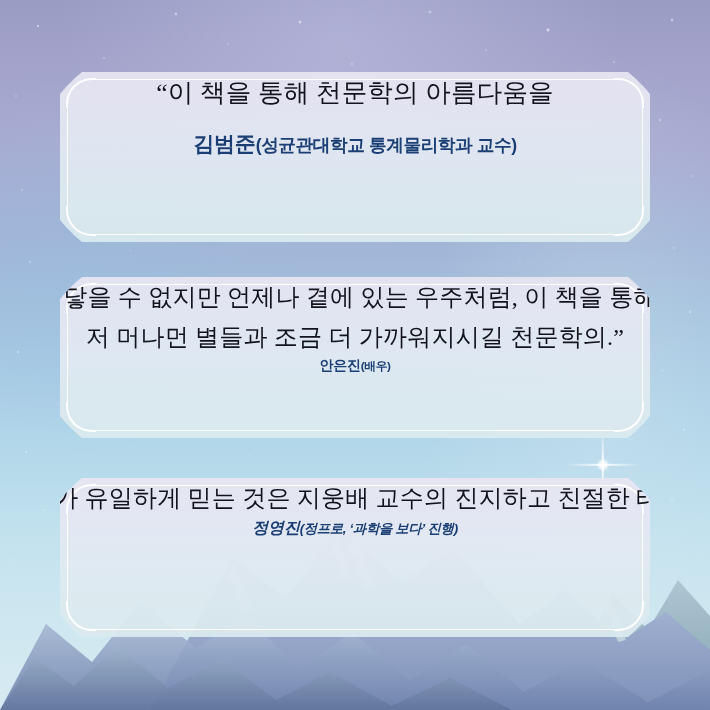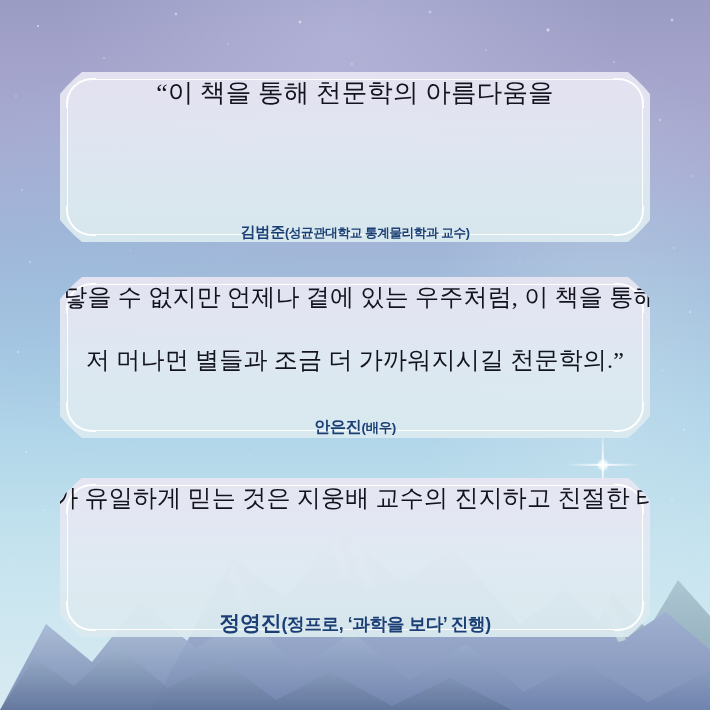--- a/index.html
+++ b/index.html
@@ -172,21 +172,21 @@
   .corner.tr { right:6px; top:6px;    border-left:none;  border-bottom:none; border-top-right-radius:26px; }
   .corner.bl { left:6px;  bottom:6px; border-right:none; border-top:none;    border-bottom-left-radius:26px; }
   .corner.br { right:6px; bottom:6px; border-left:none;  border-top:none;    border-bottom-right-radius:26px; }
 
   .card-inner {
     position:relative;
     height:100%;
     display:flex;
     flex-direction:column;
     align-items:center;
-    justify-content:space-between;
+    justify-content:flex-start;
     padding:0 11px;
     z-index:2;
   }
 
   .quote-line {
     font-family:"Liberation Serif", serif;
     color:#12131d;
     text-align:center;
     letter-spacing:.2px;
     white-space:nowrap;
@@ -204,31 +204,31 @@
   }
   .attrib .role {
     font-weight:bold;
     font-size:.84em;
     letter-spacing:-.4px;
   }
 
   
   #card-1 { top:72px; height:170px; }
   #card-1 .quote-line { font-size:25.5px; line-height:42px; }
-  #card-1 .attrib     { font-size:15px; margin-top:16px; }
+  #card-1 .attrib     { font-size:21px; margin-top:16px; }
 
   
   #card-2 { top:277px; height:161px; }
   #card-2 .quote-line { font-size:24px; line-height:40px; }
-  #card-2 .attrib     { font-size:16px; margin-top:14px; }
+  #card-2 .attrib     { font-size:14px; }
 
   
   #card-3 { top:478px; height:159px; }
   #card-3 .quote-line { font-size:24px; line-height:40px; }
-  #card-3 .attrib     { font-size:21px; margin-top:14px; }
+  #card-3 .attrib     { font-size:16px; margin-top:0;font-style:italic; }
 </style>
 </head>
 <body>
 
 <div id="stage">
 
   <div class="sky"></div>
   <div class="sky-glow"></div>
   <div class="stars"></div>
 

